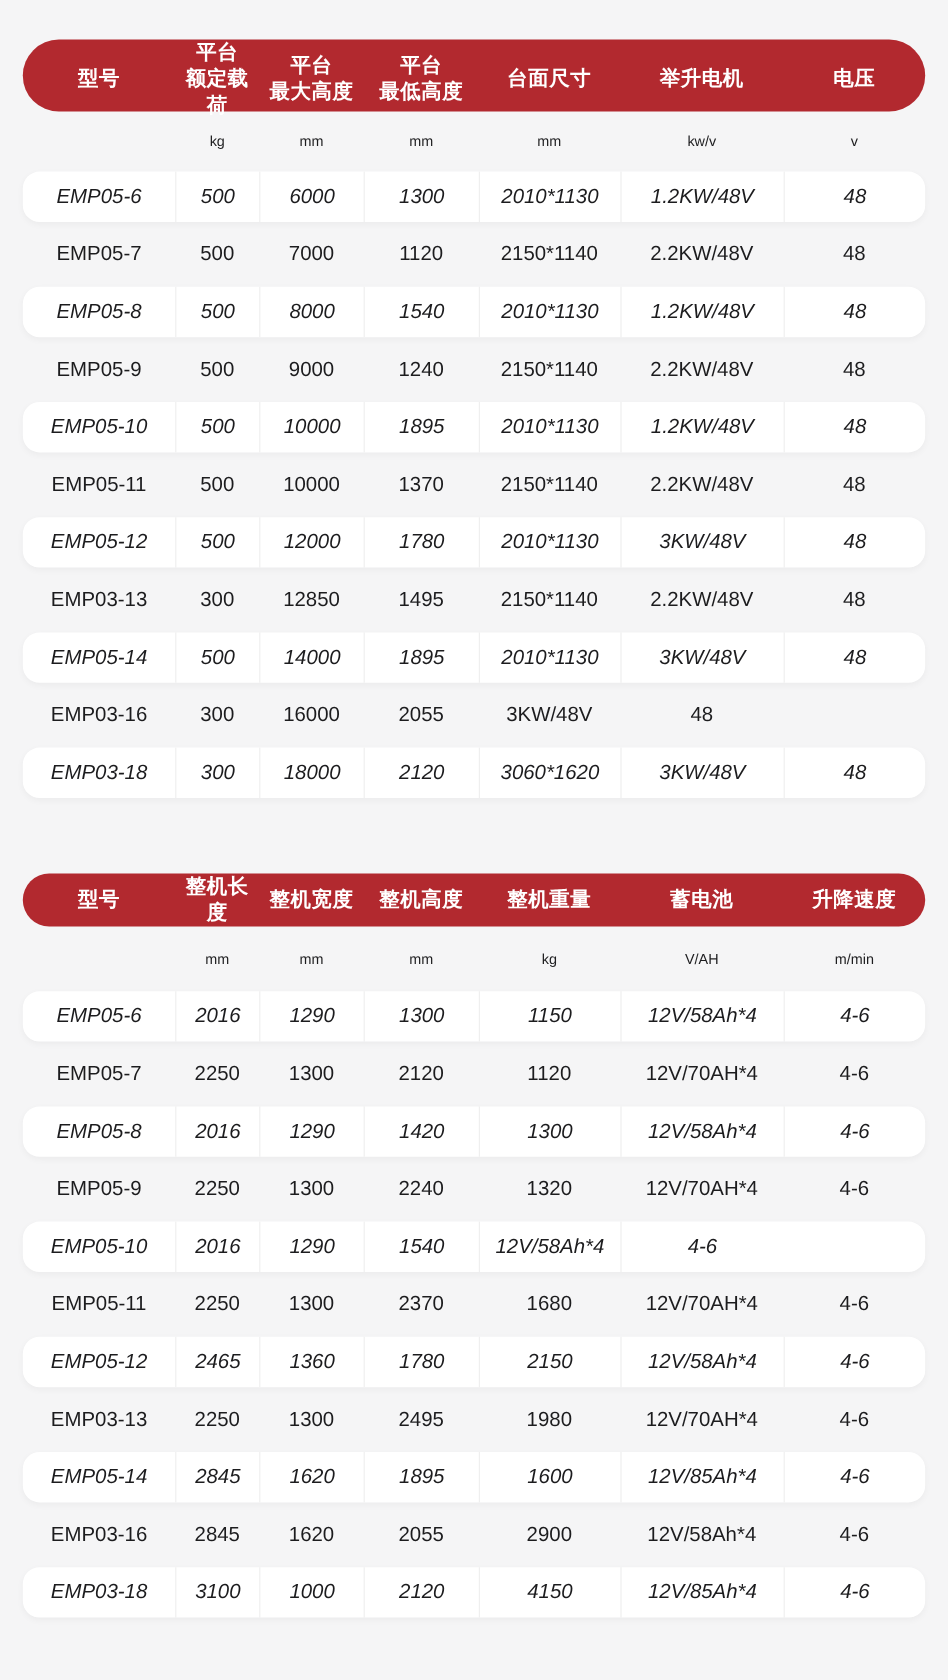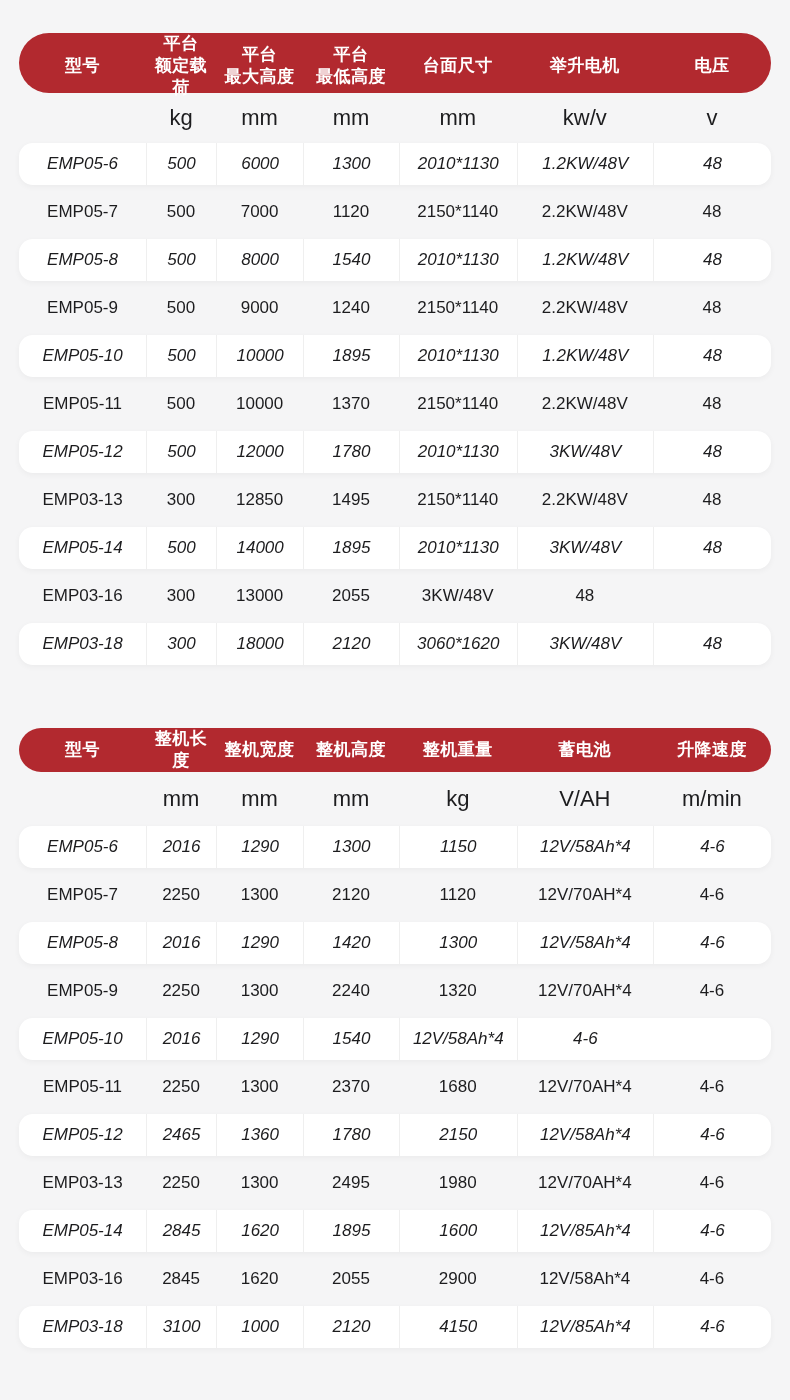--- a/index.html
+++ b/index.html
@@ -24,21 +24,21 @@
   }
   .t-head.tall{height:60px;border-radius:30px;}
   .t-head.short{height:44px;border-radius:22px;}
   .hcell{
     text-align:center;font-weight:bold;font-size:17px;line-height:1.28;
     white-space:pre-line;letter-spacing:.5px;
   }
   .t-units{display:grid;grid-template-columns:var(--cols);align-items:center;}
   .t-units.u1{height:50px;}
   .t-units.u2{height:54px;}
-  .ucell{text-align:center;font-size:22px;color:#1d1d1f;}
+  .ucell{text-align:center;font-size:12px;color:#1d1d1f;}
   .t-body{display:flex;flex-direction:column;gap:6px;}
   .row{display:grid;grid-template-columns:var(--cols);height:42px;}
   .row.alt{
     background:#ffffff;border-radius:14px;
     box-shadow:0 2px 6px rgba(0,0,0,0.045);
     font-style:italic;
   }
   .cell{
     display:flex;align-items:center;justify-content:center;
     font-size:17px;color:#1c1c1e;white-space:nowrap;
@@ -150,21 +150,21 @@
           <div class="cell">500</div>
           <div class="cell">14000</div>
           <div class="cell">1895</div>
           <div class="cell">2010*1130</div>
           <div class="cell">3KW/48V</div>
           <div class="cell">48</div>
         </div>
         <div class="row">
           <div class="cell">EMP03-16</div>
           <div class="cell">300</div>
-          <div class="cell">13000</div>
+          <div class="cell">16000</div>
           <div class="cell">2055</div>
           <div class="cell">3KW/48V</div>
           <div class="cell">48</div>
         </div>
         <div class="row alt">
           <div class="cell">EMP03-18</div>
           <div class="cell">300</div>
           <div class="cell">18000</div>
           <div class="cell">2120</div>
           <div class="cell">3060*1620</div>

